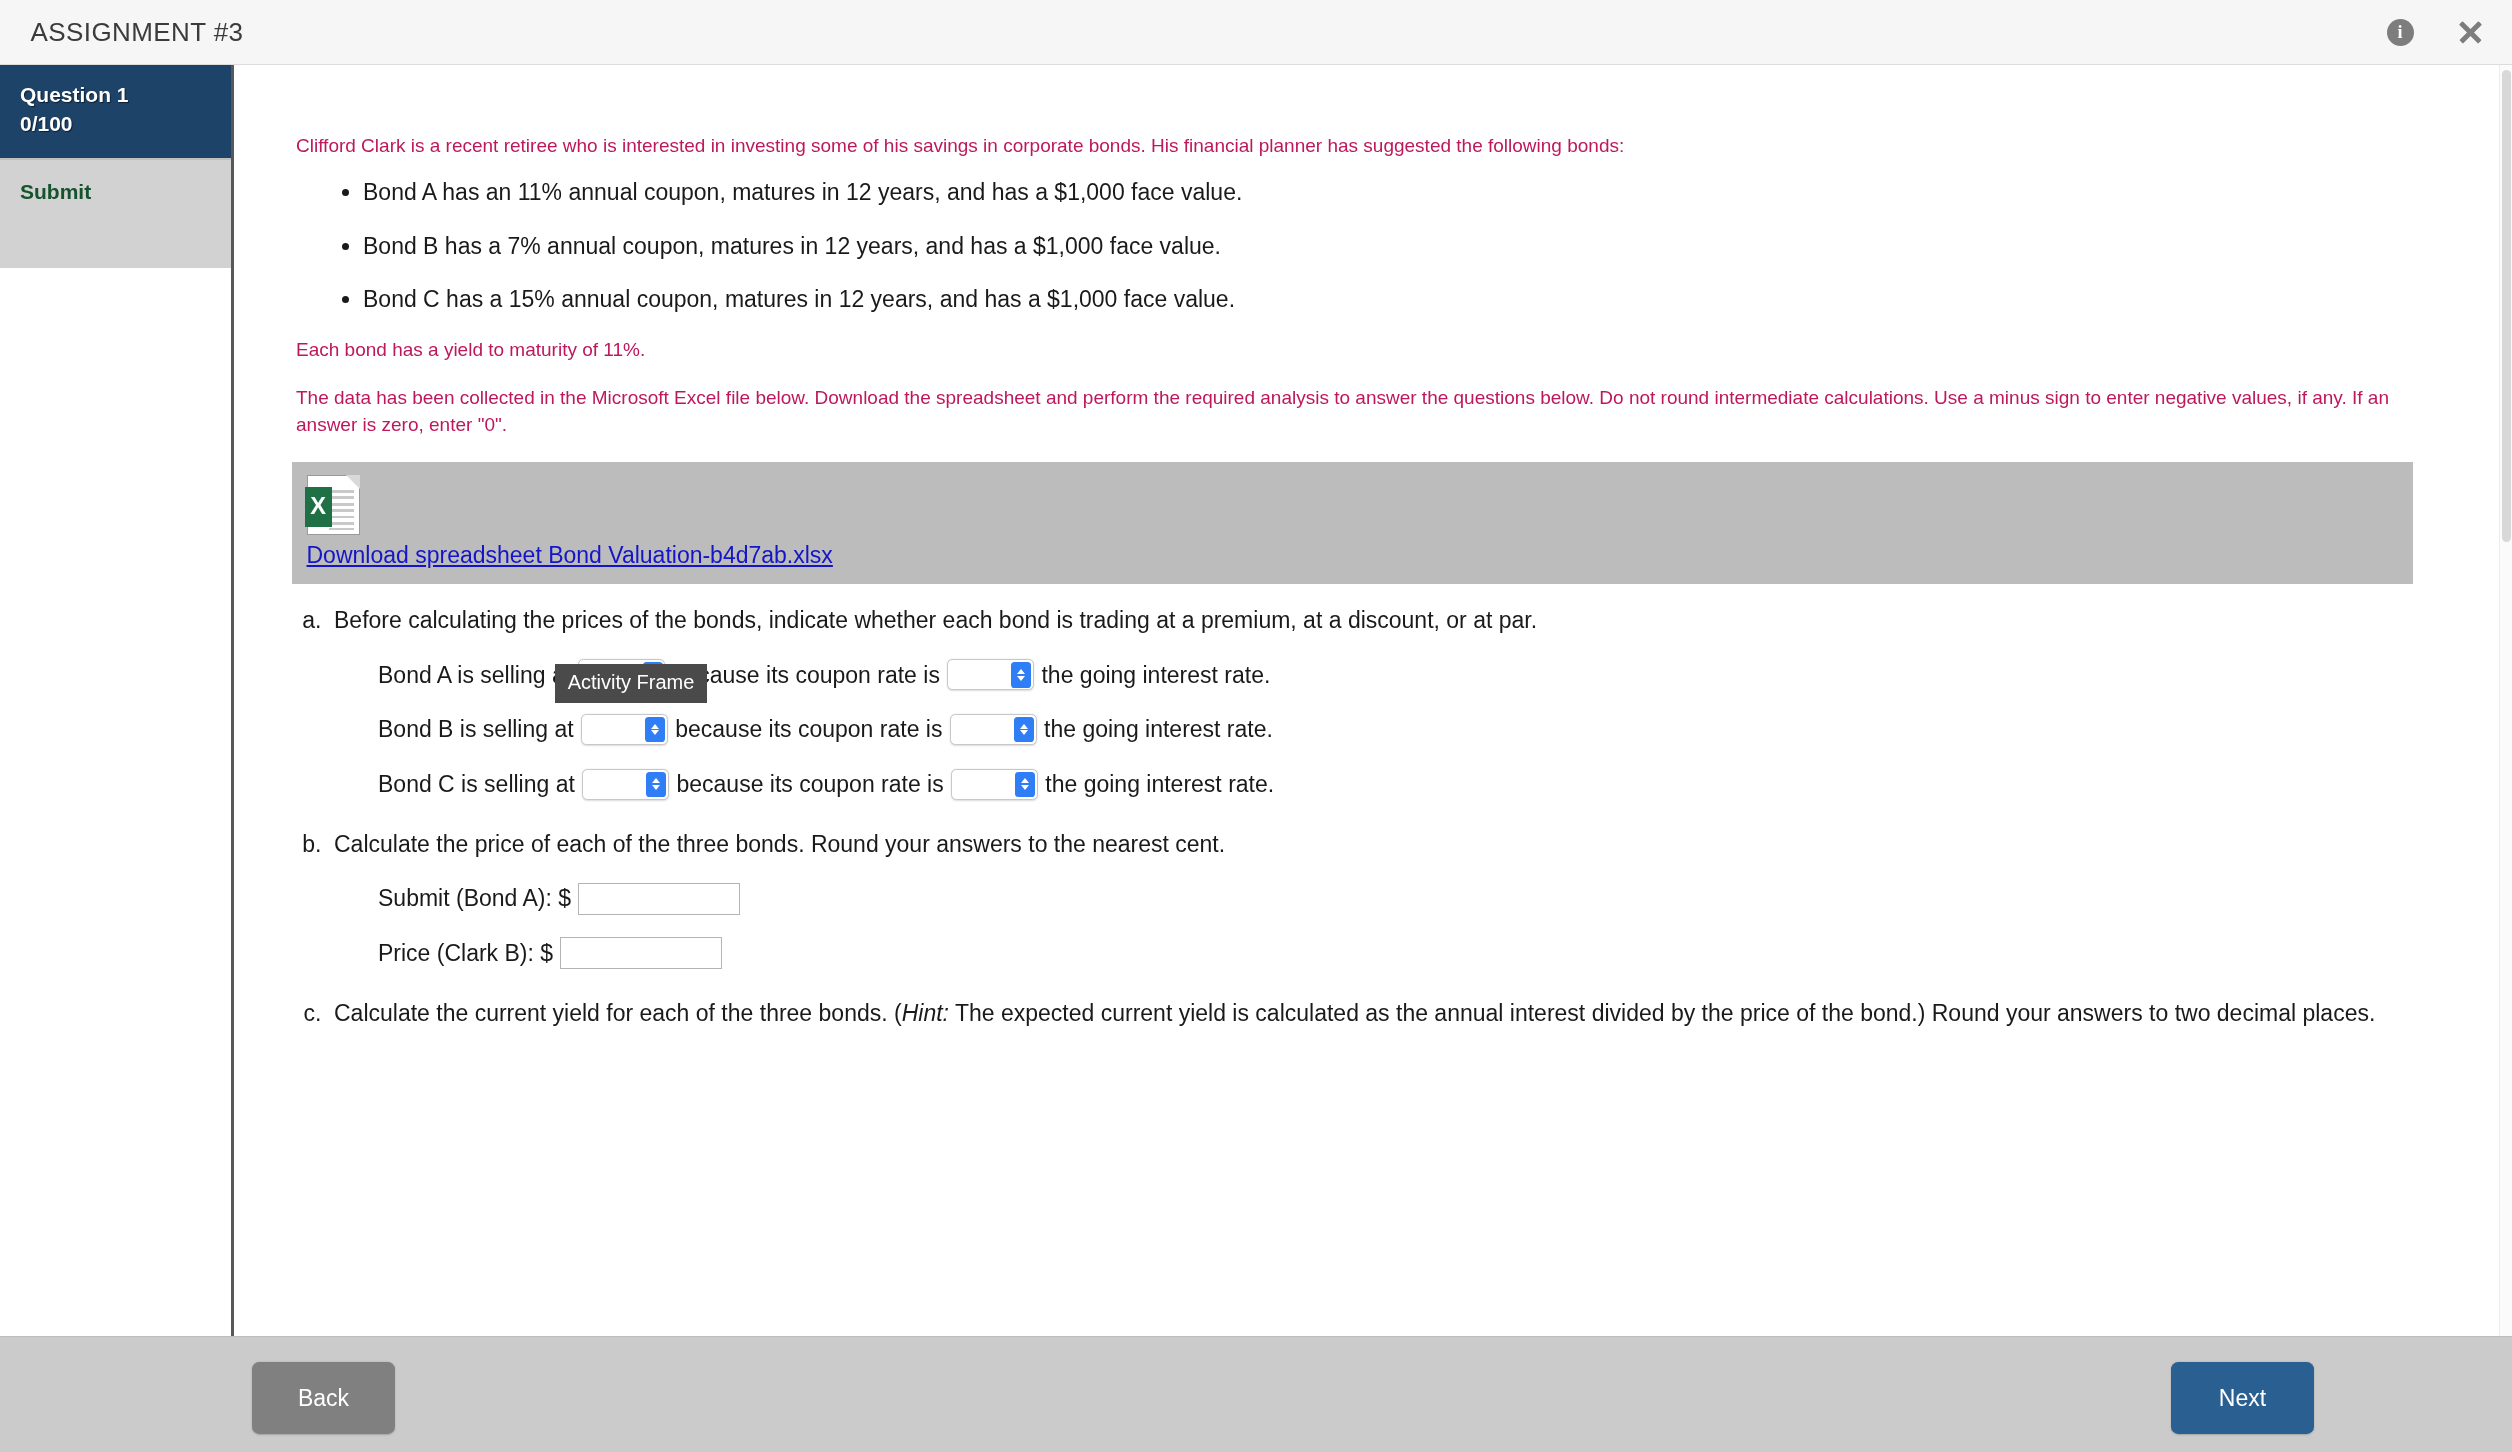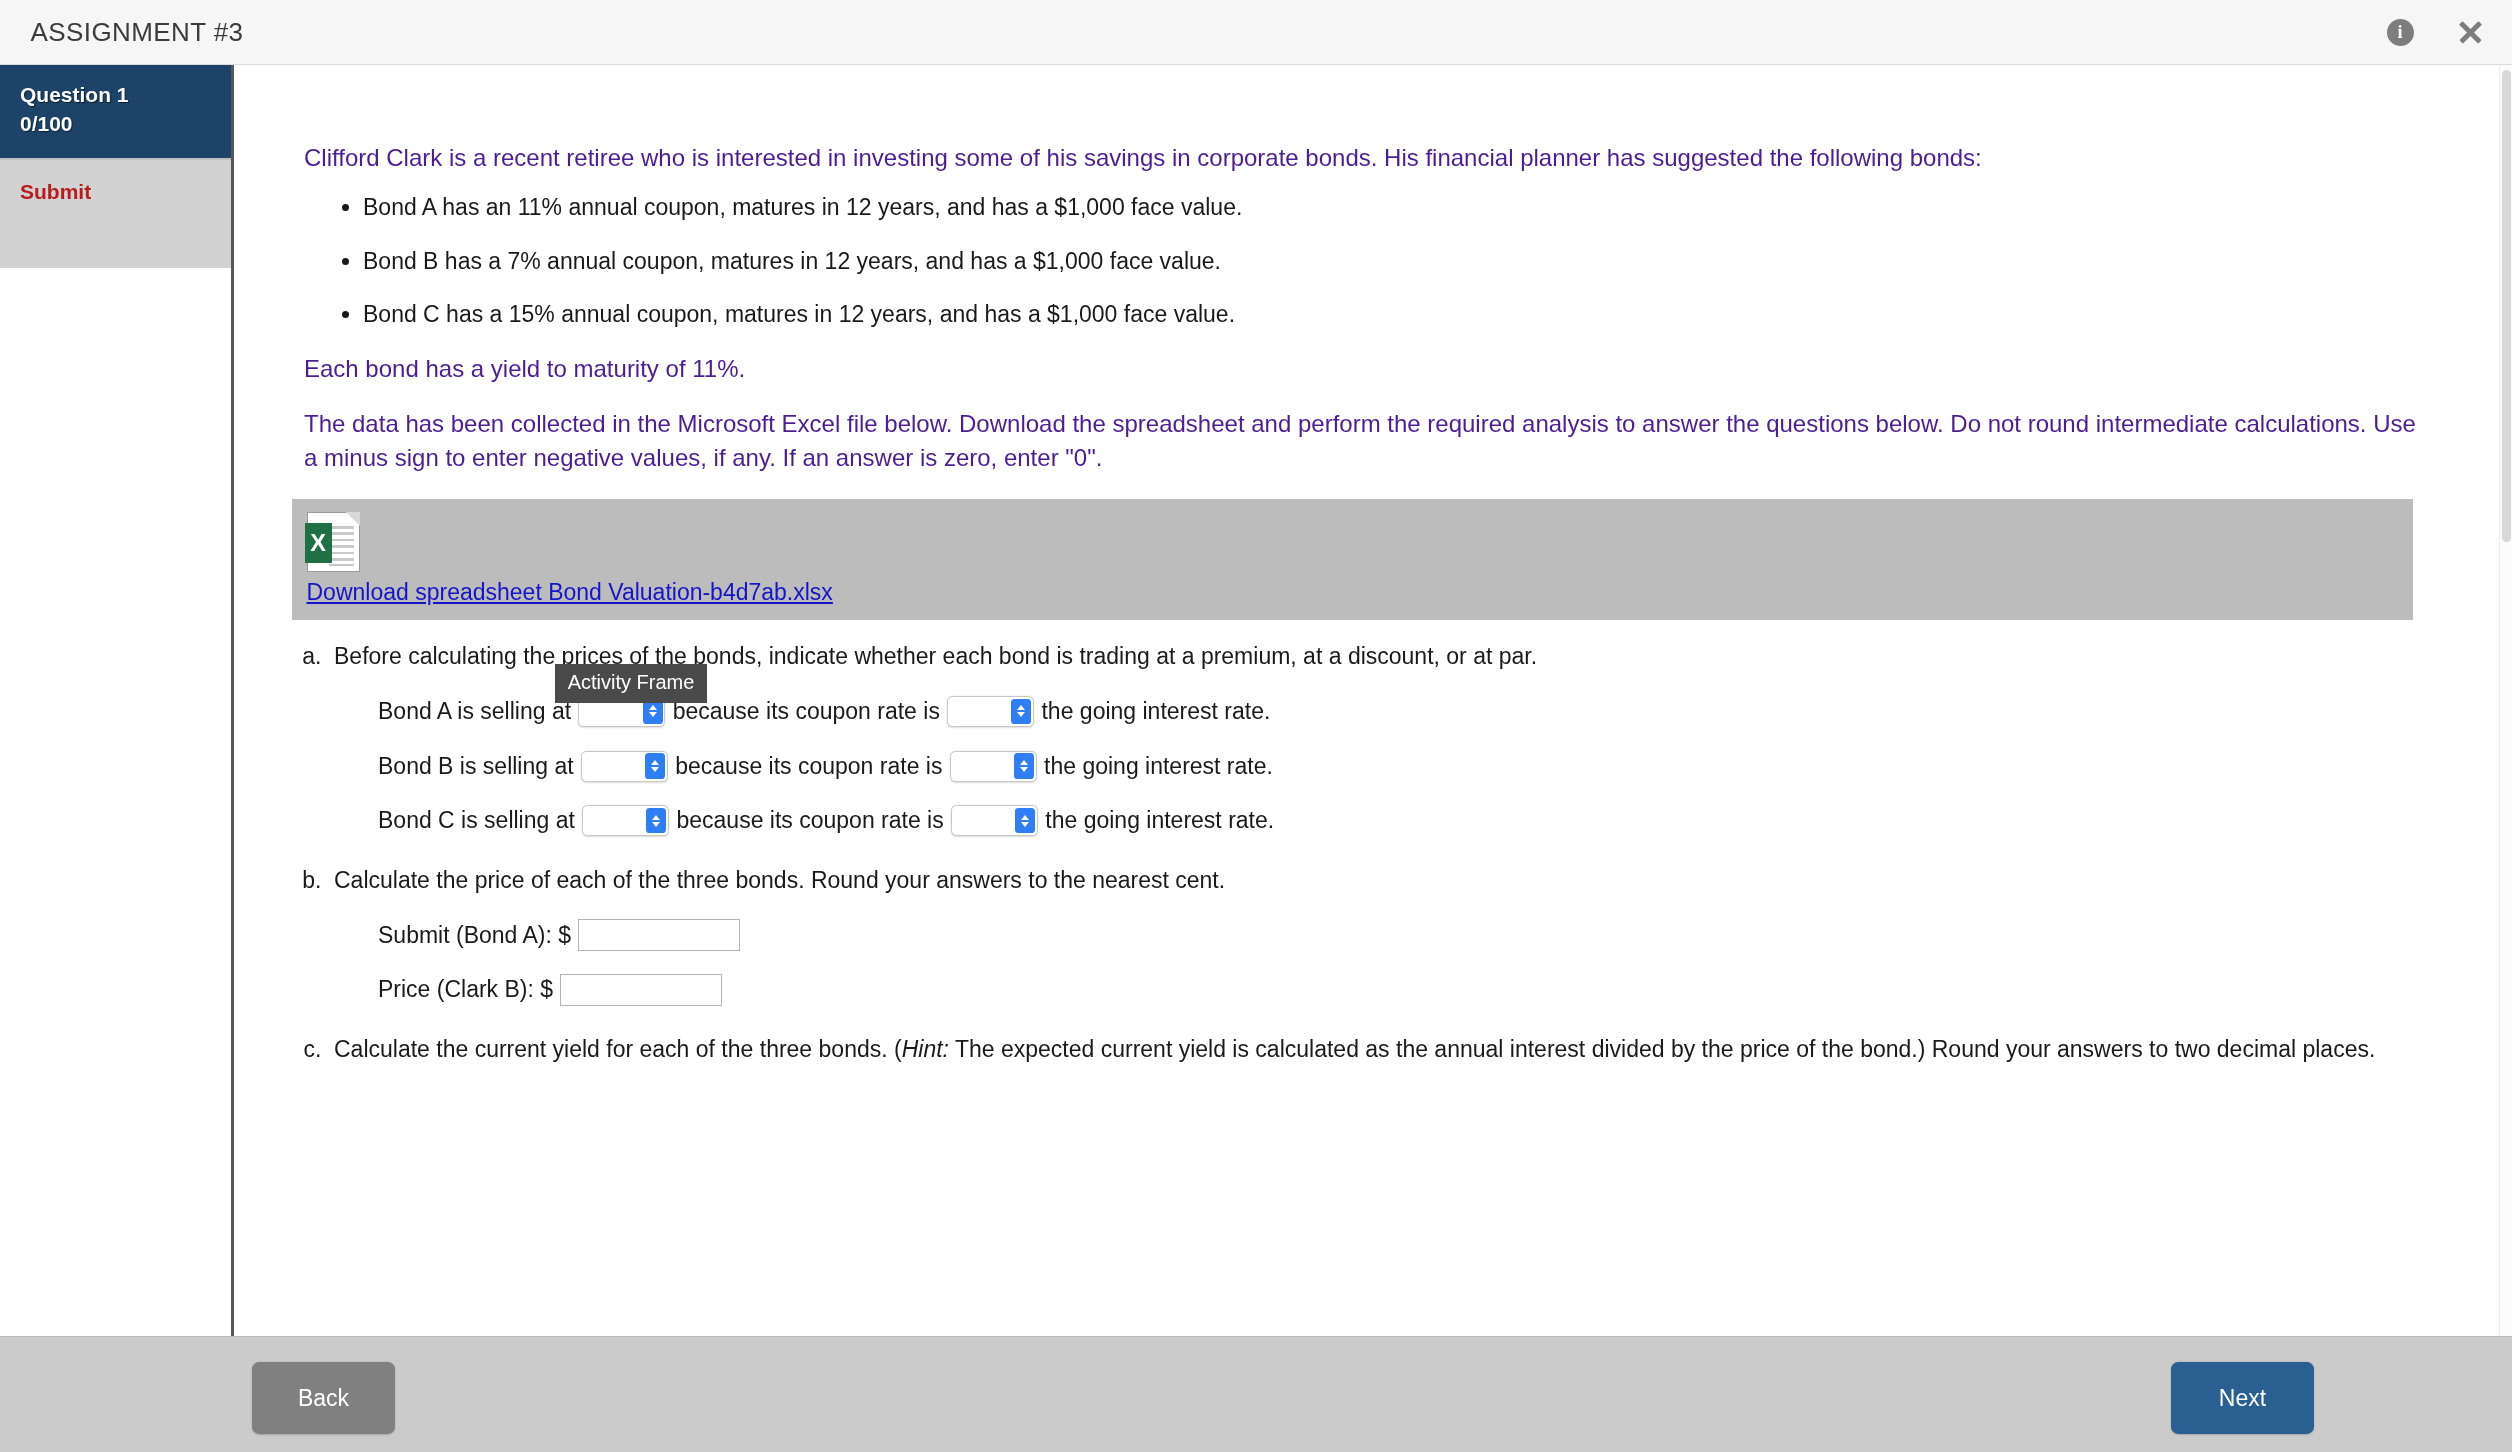--- a/index.html
+++ b/index.html
@@ -101,45 +101,45 @@
     font-weight: bold;
     line-height: 1.35;
     text-shadow: 0.9px 0.9px 0.9px rgba(0,0,0,0.55);
   }
   .submit-block {
     background: #d2d2d2;
     padding: 20px 20px 64px 20px;
     min-height: 93px;
   }
   .submit-link {
-    color: #b91c1c;
+    color: #14532d;
     font-size: 21px;
     font-weight: bold;
     cursor: pointer;
   }
 
   
   .content {
     position: absolute;
     top: 65px; left: 238px;
     width: 2274px;
     height: 1271px;
     background: #ffffff;
     overflow: hidden;
   }
   .content-inner {
     padding: 0 44px 0 54px;
     position: relative;
   }
 
   .para {
-    font-size: 24px;
-    color: #4c1d95;
+    font-size: 19px;
+    color: #be185d;
     line-height: 1.42;
-    margin: 12px;
+    margin: 4px;
   }
   .p-intro { padding-top: 64px; }
   .bullets {
     margin: 16px 0 0 0;
     padding-left: 71px;
     list-style: disc;
   }
   .bullets li {
     font-size: 23px;
     color: #1a1a1a;

